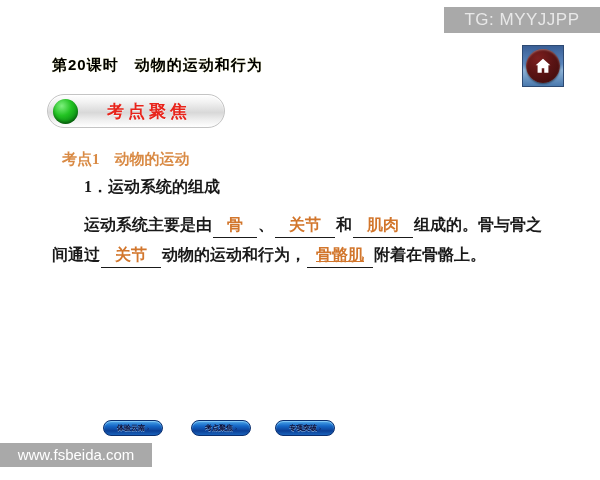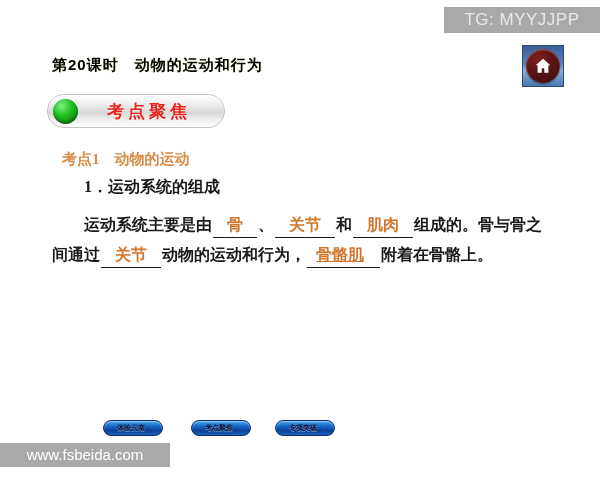--- a/index.html
+++ b/index.html
@@ -145,21 +145,21 @@
 
   .blank {
     color: #d2762c;
     border-bottom: 1.5px solid #1a1a1a;
     padding: 0 14px 1px 14px;
     margin: 0 1px;
     text-decoration: none;
     display: inline-block;
     line-height: 22px;
   }
-  .blank.narrow { padding: 0 16px 1px 9px; text-decoration: underline; }
+  .blank.narrow { padding: 0 9px 1px 9px; text-decoration: underline; }
 
   
   .navbar {
     position: absolute;
     top: 420px;
     left: 103px;
     width: 260px;
     height: 18px;
   }
   .nav-btn {
@@ -192,21 +192,21 @@
   }
   #navbtn0 { left: 0px; }
   #navbtn1 { left: 88px; }
   #navbtn2 { left: 172px; }
 
   
   .site-watermark {
     position: absolute;
     left: 0px;
     top: 443px;
-    width: 170px;
+    width: 152px;
     height: 24px;
     background: #a9a9a9;
     color: #ffffff;
     font-family: "Liberation Sans", sans-serif;
     font-size: 15px;
     line-height: 24px;
     text-align: center;
     white-space: nowrap;
   }
 </style>

